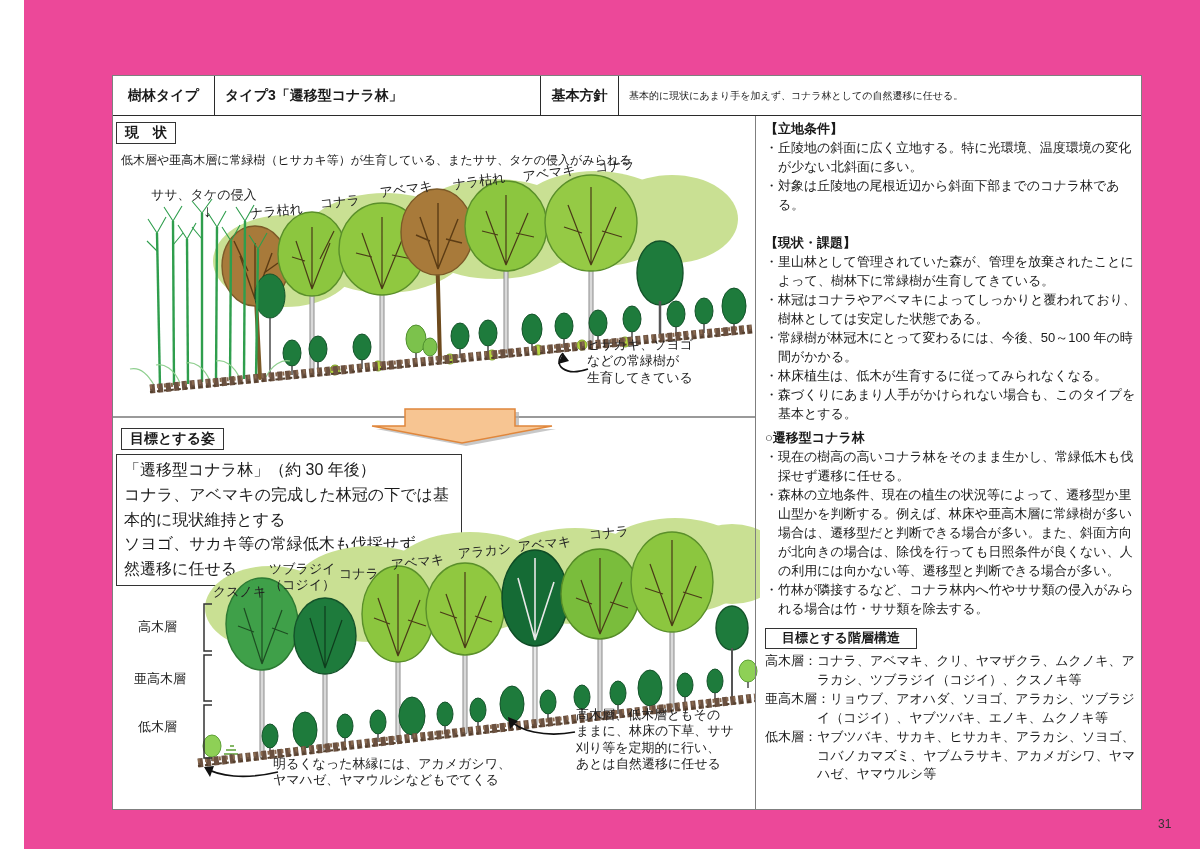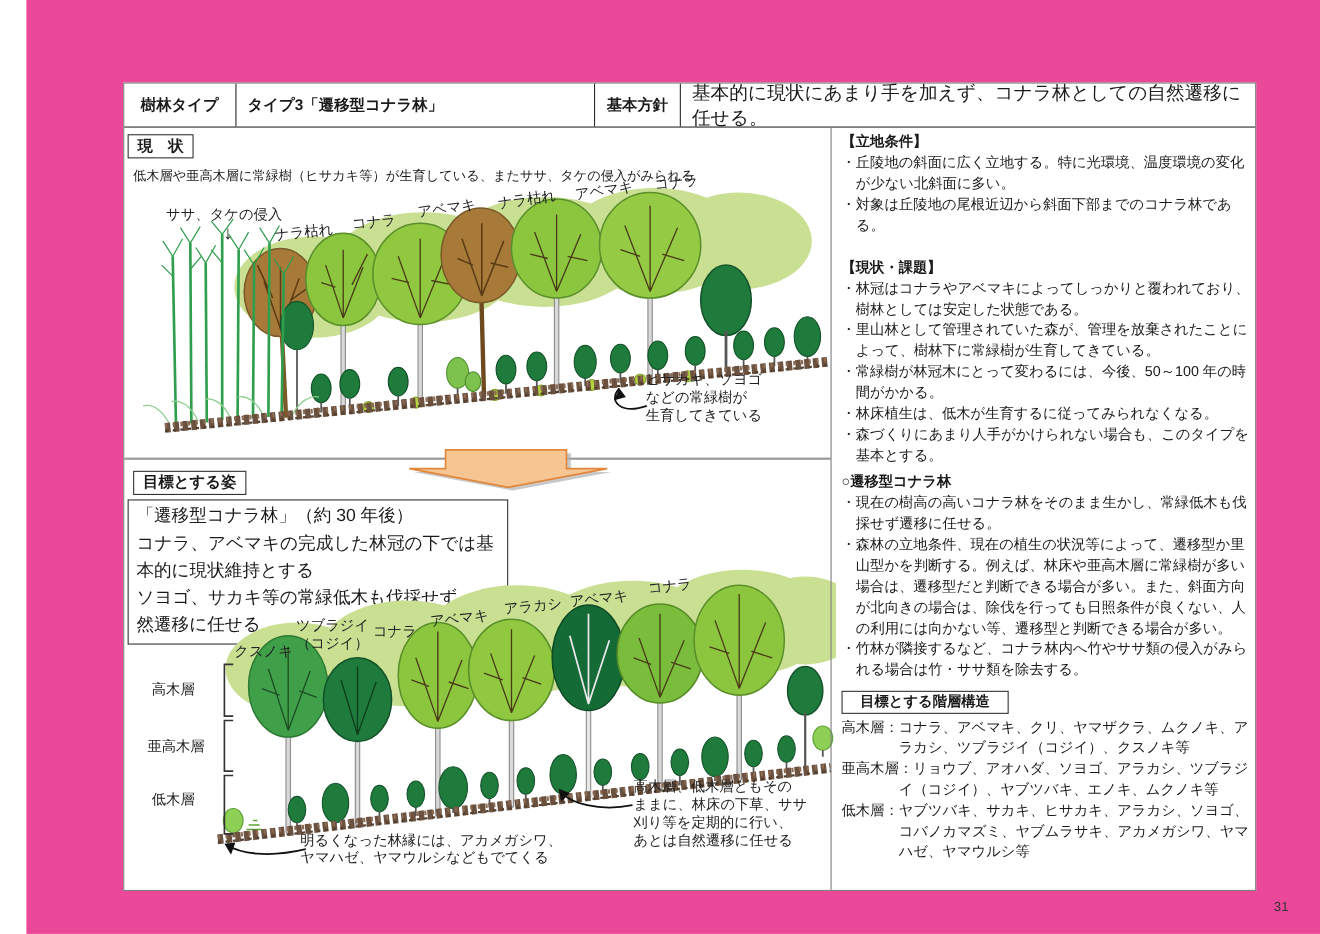--- a/index.html
+++ b/index.html
@@ -8,21 +8,21 @@
   .main-box{position:absolute;left:88px;top:75px;width:1030px;height:735px;
             border:1px solid #7f7f7f;box-sizing:border-box;background:#fff;}
   
   .header-row{display:flex;height:40px;border-bottom:1px solid #2b2b2b;box-sizing:border-box;}
   .hcell{display:flex;align-items:center;padding:0 10px;font-size:14px;box-sizing:border-box;}
   .hcell.bd{border-right:1px solid #2b2b2b;}
   .hcell.b{font-weight:bold;}
   .w1{width:102px;justify-content:center;}
   .w2{width:326px;}
   .w3{width:78px;justify-content:center;}
-  .w4{flex:1;font-size:17px;}
+  .w4{flex:1;font-size:10px;}
   
   .left-col{position:absolute;left:0;top:40px;width:642px;height:693px;}
   .right-col{position:absolute;left:642px;top:40px;width:388px;height:693px;
              border-left:1px solid #7f7f7f;box-sizing:border-box;font-size:13px;line-height:1.46;}
   .right-block{position:absolute;left:9px;right:6px;}
   .rt{top:4px;} .rb{top:313px;}
   .sec-title{margin:0;font-weight:bold;}
   p.bullet{margin:0;padding-left:13px;text-indent:-13px;}
   p.layer-line{margin:0;padding-left:52px;text-indent:-52px;}
   .gap{height:19px;}
@@ -349,22 +349,22 @@
 あとは自然遷移に任せる</div>
     </div>
 
     <div class="right-col">
       <div class="right-block rt">
         <p class="sec-title">【立地条件】</p>
         <p class="bullet">・丘陵地の斜面に広く立地する。特に光環境、温度環境の変化が少ない北斜面に多い。</p>
         <p class="bullet">・対象は丘陵地の尾根近辺から斜面下部までのコナラ林である。</p>
         <div class="gap"></div>
         <p class="sec-title">【現状・課題】</p>
+        <p class="bullet">・里山林として管理されていた森が、管理を放棄されたことによって、樹林下に常緑樹が生育してきている。</p>
         <p class="bullet">・林冠はコナラやアベマキによってしっかりと覆われており、樹林としては安定した状態である。</p>
-        <p class="bullet">・里山林として管理されていた森が、管理を放棄されたことによって、樹林下に常緑樹が生育してきている。</p>
         <p class="bullet">・常緑樹が林冠木にとって変わるには、今後、50～100 年の時間がかかる。</p>
         <p class="bullet">・林床植生は、低木が生育するに従ってみられなくなる。</p>
         <p class="bullet">・森づくりにあまり人手がかけられない場合も、このタイプを基本とする。</p>
       </div>
 
       <div class="right-block rb">
         <p class="sec-title">○遷移型コナラ林</p>
         <p class="bullet">・現在の樹高の高いコナラ林をそのまま生かし、常緑低木も伐採せず遷移に任せる。</p>
         <p class="bullet">・森林の立地条件、現在の植生の状況等によって、遷移型か里山型かを判断する。例えば、林床や亜高木層に常緑樹が多い場合は、遷移型だと判断できる場合が多い。また、斜面方向が北向きの場合は、除伐を行っても日照条件が良くない、人の利用には向かない等、遷移型と判断できる場合が多い。</p>
         <p class="bullet">・竹林が隣接するなど、コナラ林内へ竹やササ類の侵入がみられる場合は竹・ササ類を除去する。</p>

